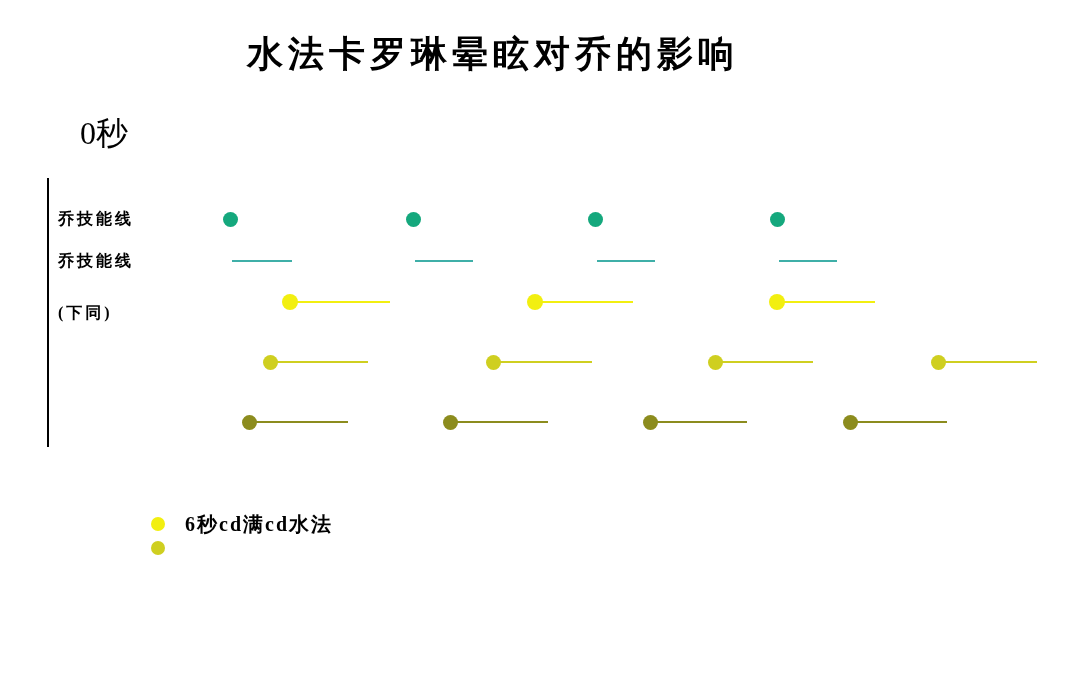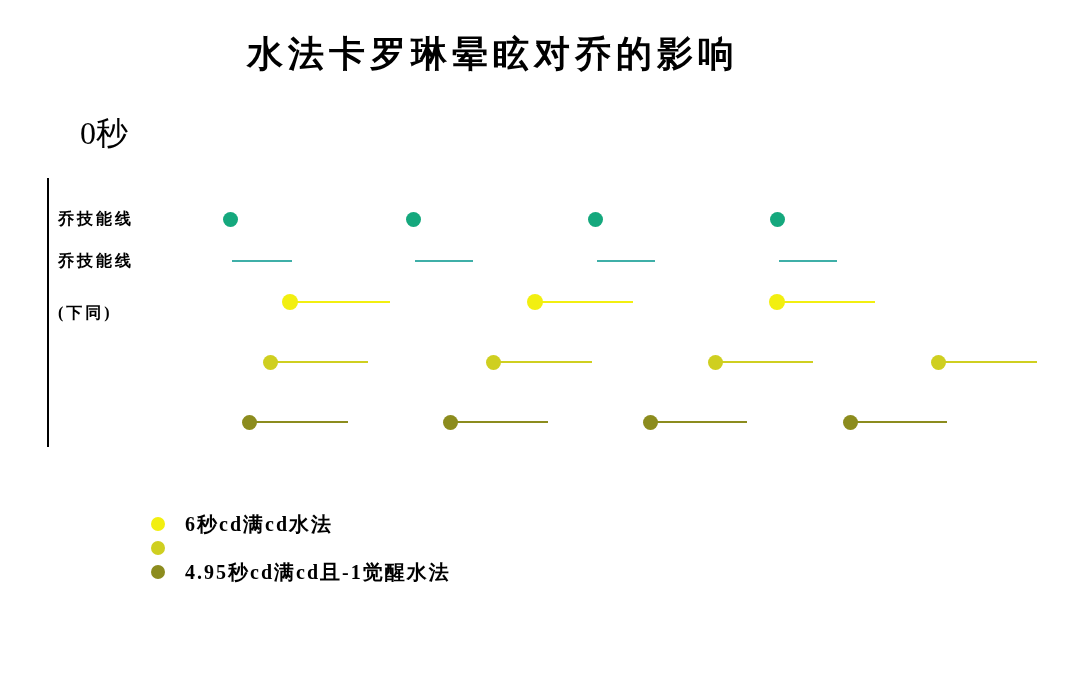--- a/index.html
+++ b/index.html
@@ -86,18 +86,14 @@
     </div>
 
   <div class="legend" id="legend">
       <div class="legend-item">
         <span class="legend-dot" style="background: rgb(242, 239, 16);"></span>
         <span class="legend-label">6秒cd满cd水法</span>
       </div>
       <div class="legend-item">
         <span class="legend-dot" style="background: rgb(207, 207, 32);"></span>
       </div>
-      <div class="legend-item">
-        <span class="legend-dot" style="background: rgb(140, 140, 30);"></span>
-        <span class="legend-label">4.95秒cd满cd且-1觉醒水法</span>
-      </div>
     </div>
 </div>
 
 </body></html>

